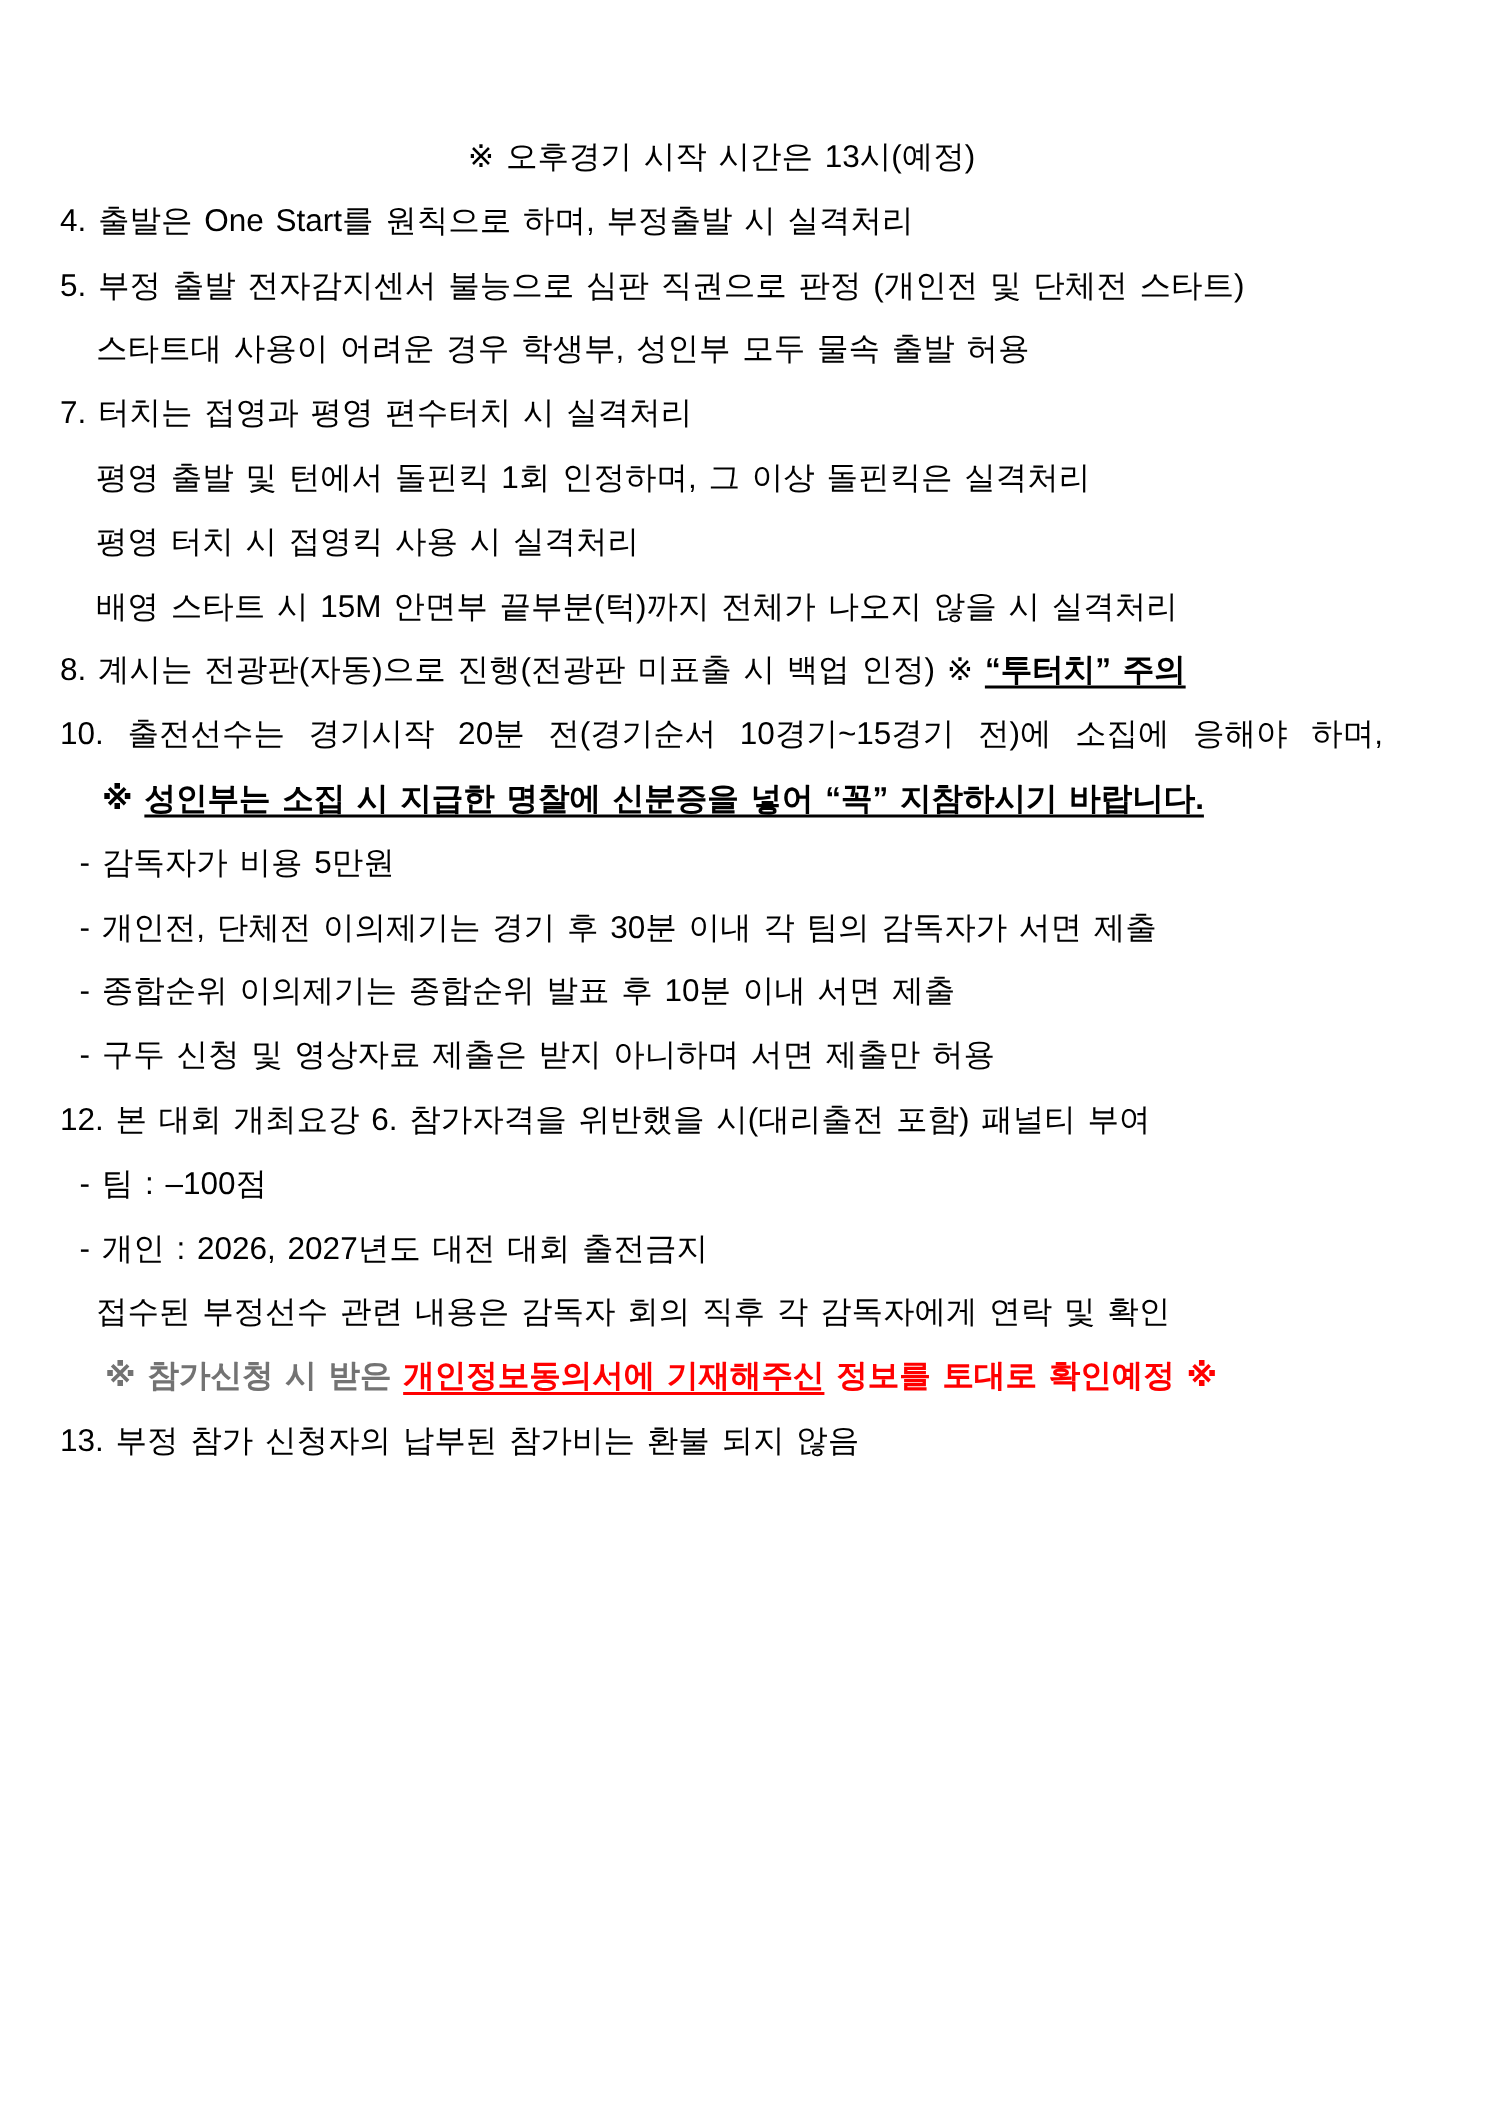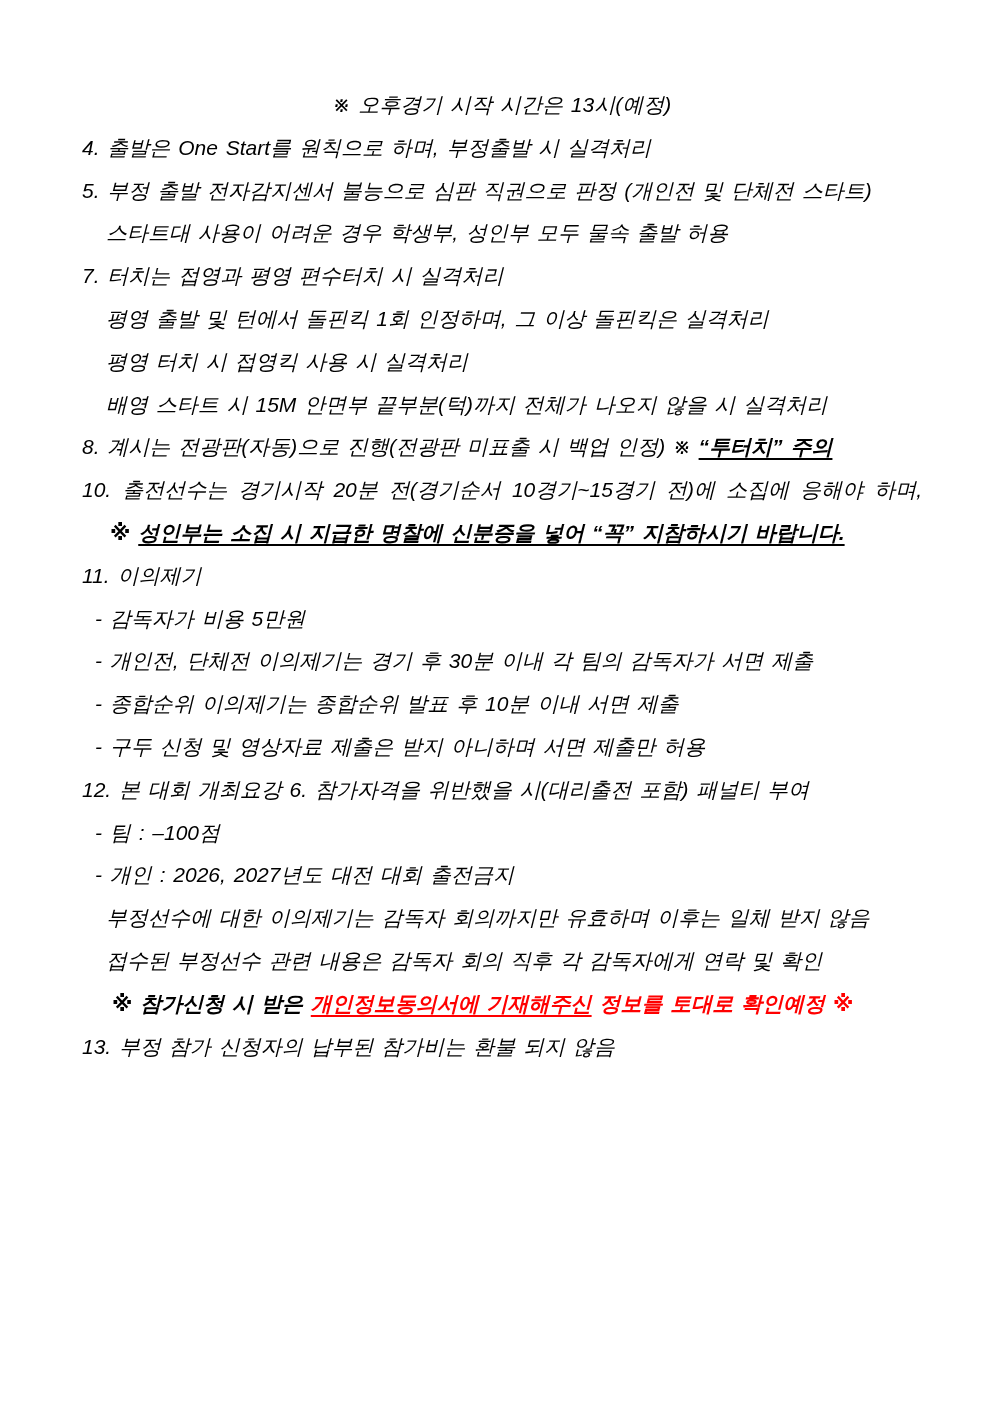--- a/index.html
+++ b/index.html
@@ -11,23 +11,22 @@
     width: 992px;
     height: 1403px;
     overflow: hidden;
     font-family: "Liberation Sans", "DejaVu Sans", sans-serif;
     color: #000000;
   }
   .page {
     box-sizing: border-box;
     width: 992px;
     height: 1125px;
-    padding: 84px 70px 0 82px;
+    padding: 84px 70px 0 40px;
     background: #ffffff;
-    font-style: italic;
   }
   .line {
     font-size: 21px;
     line-height: 42.8px;
     word-spacing: 2px;
     white-space: normal;
   }
   .line.center {
     text-align: center;
   }
@@ -51,26 +50,24 @@
       <div class="line"><span>4. 출발은 One Start를 원칙으로 하며, 부정출발 시 실격처리</span></div>
       <div class="line"><span>5. 부정 출발 전자감지센서 불능으로 심판 직권으로 판정 (개인전 및 단체전 스타트)</span></div>
       <div class="line" style="padding-left: 24px;"><span>스타트대 사용이 어려운 경우 학생부, 성인부 모두 물속 출발 허용</span></div>
       <div class="line"><span>7. 터치는 접영과 평영 편수터치 시 실격처리</span></div>
       <div class="line" style="padding-left: 24px;"><span>평영 출발 및 턴에서 돌핀킥 1회 인정하며, 그 이상 돌핀킥은 실격처리</span></div>
       <div class="line" style="padding-left: 24px;"><span>평영 터치 시 접영킥 사용 시 실격처리</span></div>
       <div class="line" style="padding-left: 24px;"><span>배영 스타트 시 15M 안면부 끝부분(턱)까지 전체가 나오지 않을 시 실격처리</span></div>
       <div class="line"><span>8. 계시는 전광판(자동)으로 진행(전광판 미표출 시 백업 인정) ※ </span><span class="bold underline">“투터치” 주의</span></div>
       <div class="line justify"><span>10. 출전선수는 경기시작 20분 전(경기순서 10경기~15경기 전)에 소집에 응해야 하며,</span></div>
       <div class="line" style="padding-left: 28px;"><span class="bold">※ </span><span class="bold underline">성인부는 소집 시 지급한 명찰에 신분증을 넣어 “꼭” 지참하시기 바랍니다.</span></div>
-      <div class="line"><span>11. 이의제기</span></div>
       <div class="line" style="padding-left: 13px;"><span>- 감독자가 비용 5만원</span></div>
       <div class="line" style="padding-left: 13px;"><span>- 개인전, 단체전 이의제기는 경기 후 30분 이내 각 팀의 감독자가 서면 제출</span></div>
       <div class="line" style="padding-left: 13px;"><span>- 종합순위 이의제기는 종합순위 발표 후 10분 이내 서면 제출</span></div>
       <div class="line" style="padding-left: 13px;"><span>- 구두 신청 및 영상자료 제출은 받지 아니하며 서면 제출만 허용</span></div>
       <div class="line"><span>12. 본 대회 개최요강 6. 참가자격을 위반했을 시(대리출전 포함) 패널티 부여</span></div>
       <div class="line" style="padding-left: 13px;"><span>- 팀 : –100점</span></div>
       <div class="line" style="padding-left: 13px;"><span>- 개인 : 2026, 2027년도 대전 대회 출전금지</span></div>
-      <div class="line" style="padding-left: 24px;"><span>부정선수에 대한 이의제기는 감독자 회의까지만 유효하며 이후는 일체 받지 않음</span></div>
       <div class="line" style="padding-left: 24px;"><span>접수된 부정선수 관련 내용은 감독자 회의 직후 각 감독자에게 연락 및 확인</span></div>
-      <div class="line" style="padding-left: 30px;"><span class="bold" style="color: #000000;">※ 참가신청 시 받은 </span><span class="bold underline" style="color: rgb(255, 0, 0);">개인정보동의서에 기재해주신</span><span class="bold" style="color: rgb(255, 0, 0);"> 정보를 토대로 확인예정 ※</span></div>
+      <div class="line" style="padding-left: 30px;"><span class="bold" style="color: #737373;">※ 참가신청 시 받은 </span><span class="bold underline" style="color: rgb(255, 0, 0);">개인정보동의서에 기재해주신</span><span class="bold" style="color: rgb(255, 0, 0);"> 정보를 토대로 확인예정 ※</span></div>
       <div class="line"><span>13. 부정 참가 신청자의 납부된 참가비는 환불 되지 않음</span></div>
     </div>
 </div>
 
 </body></html>

